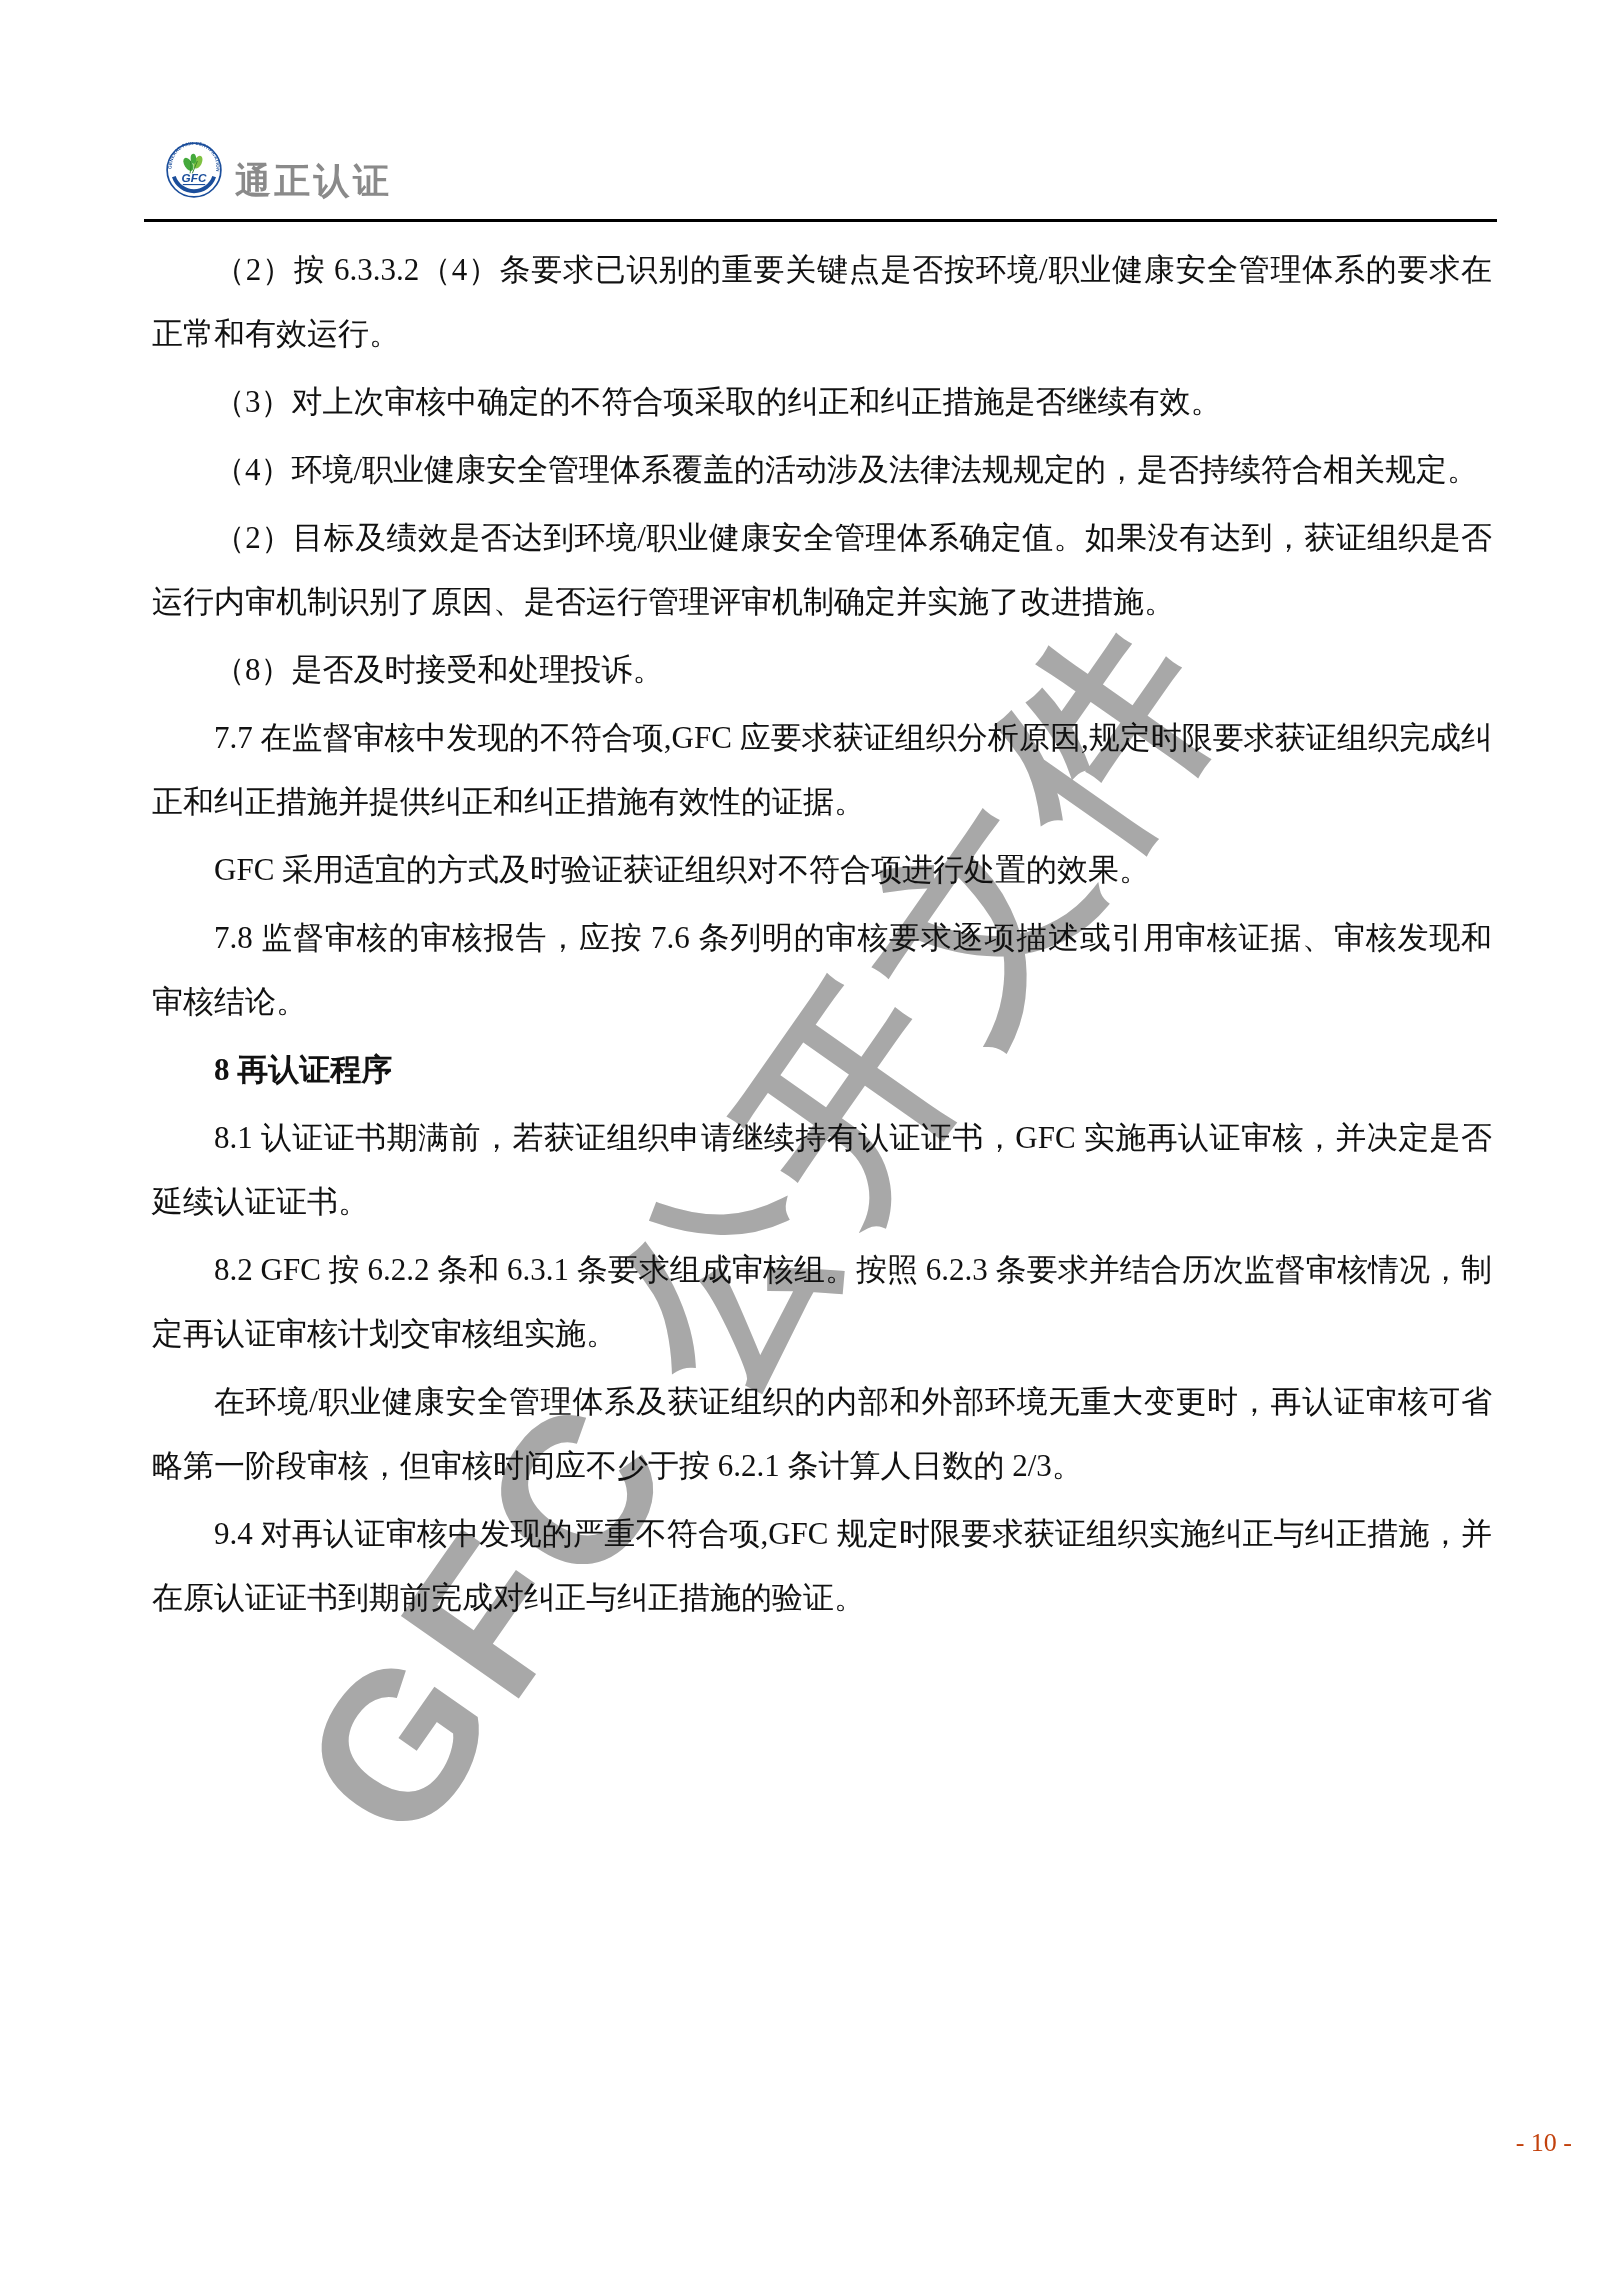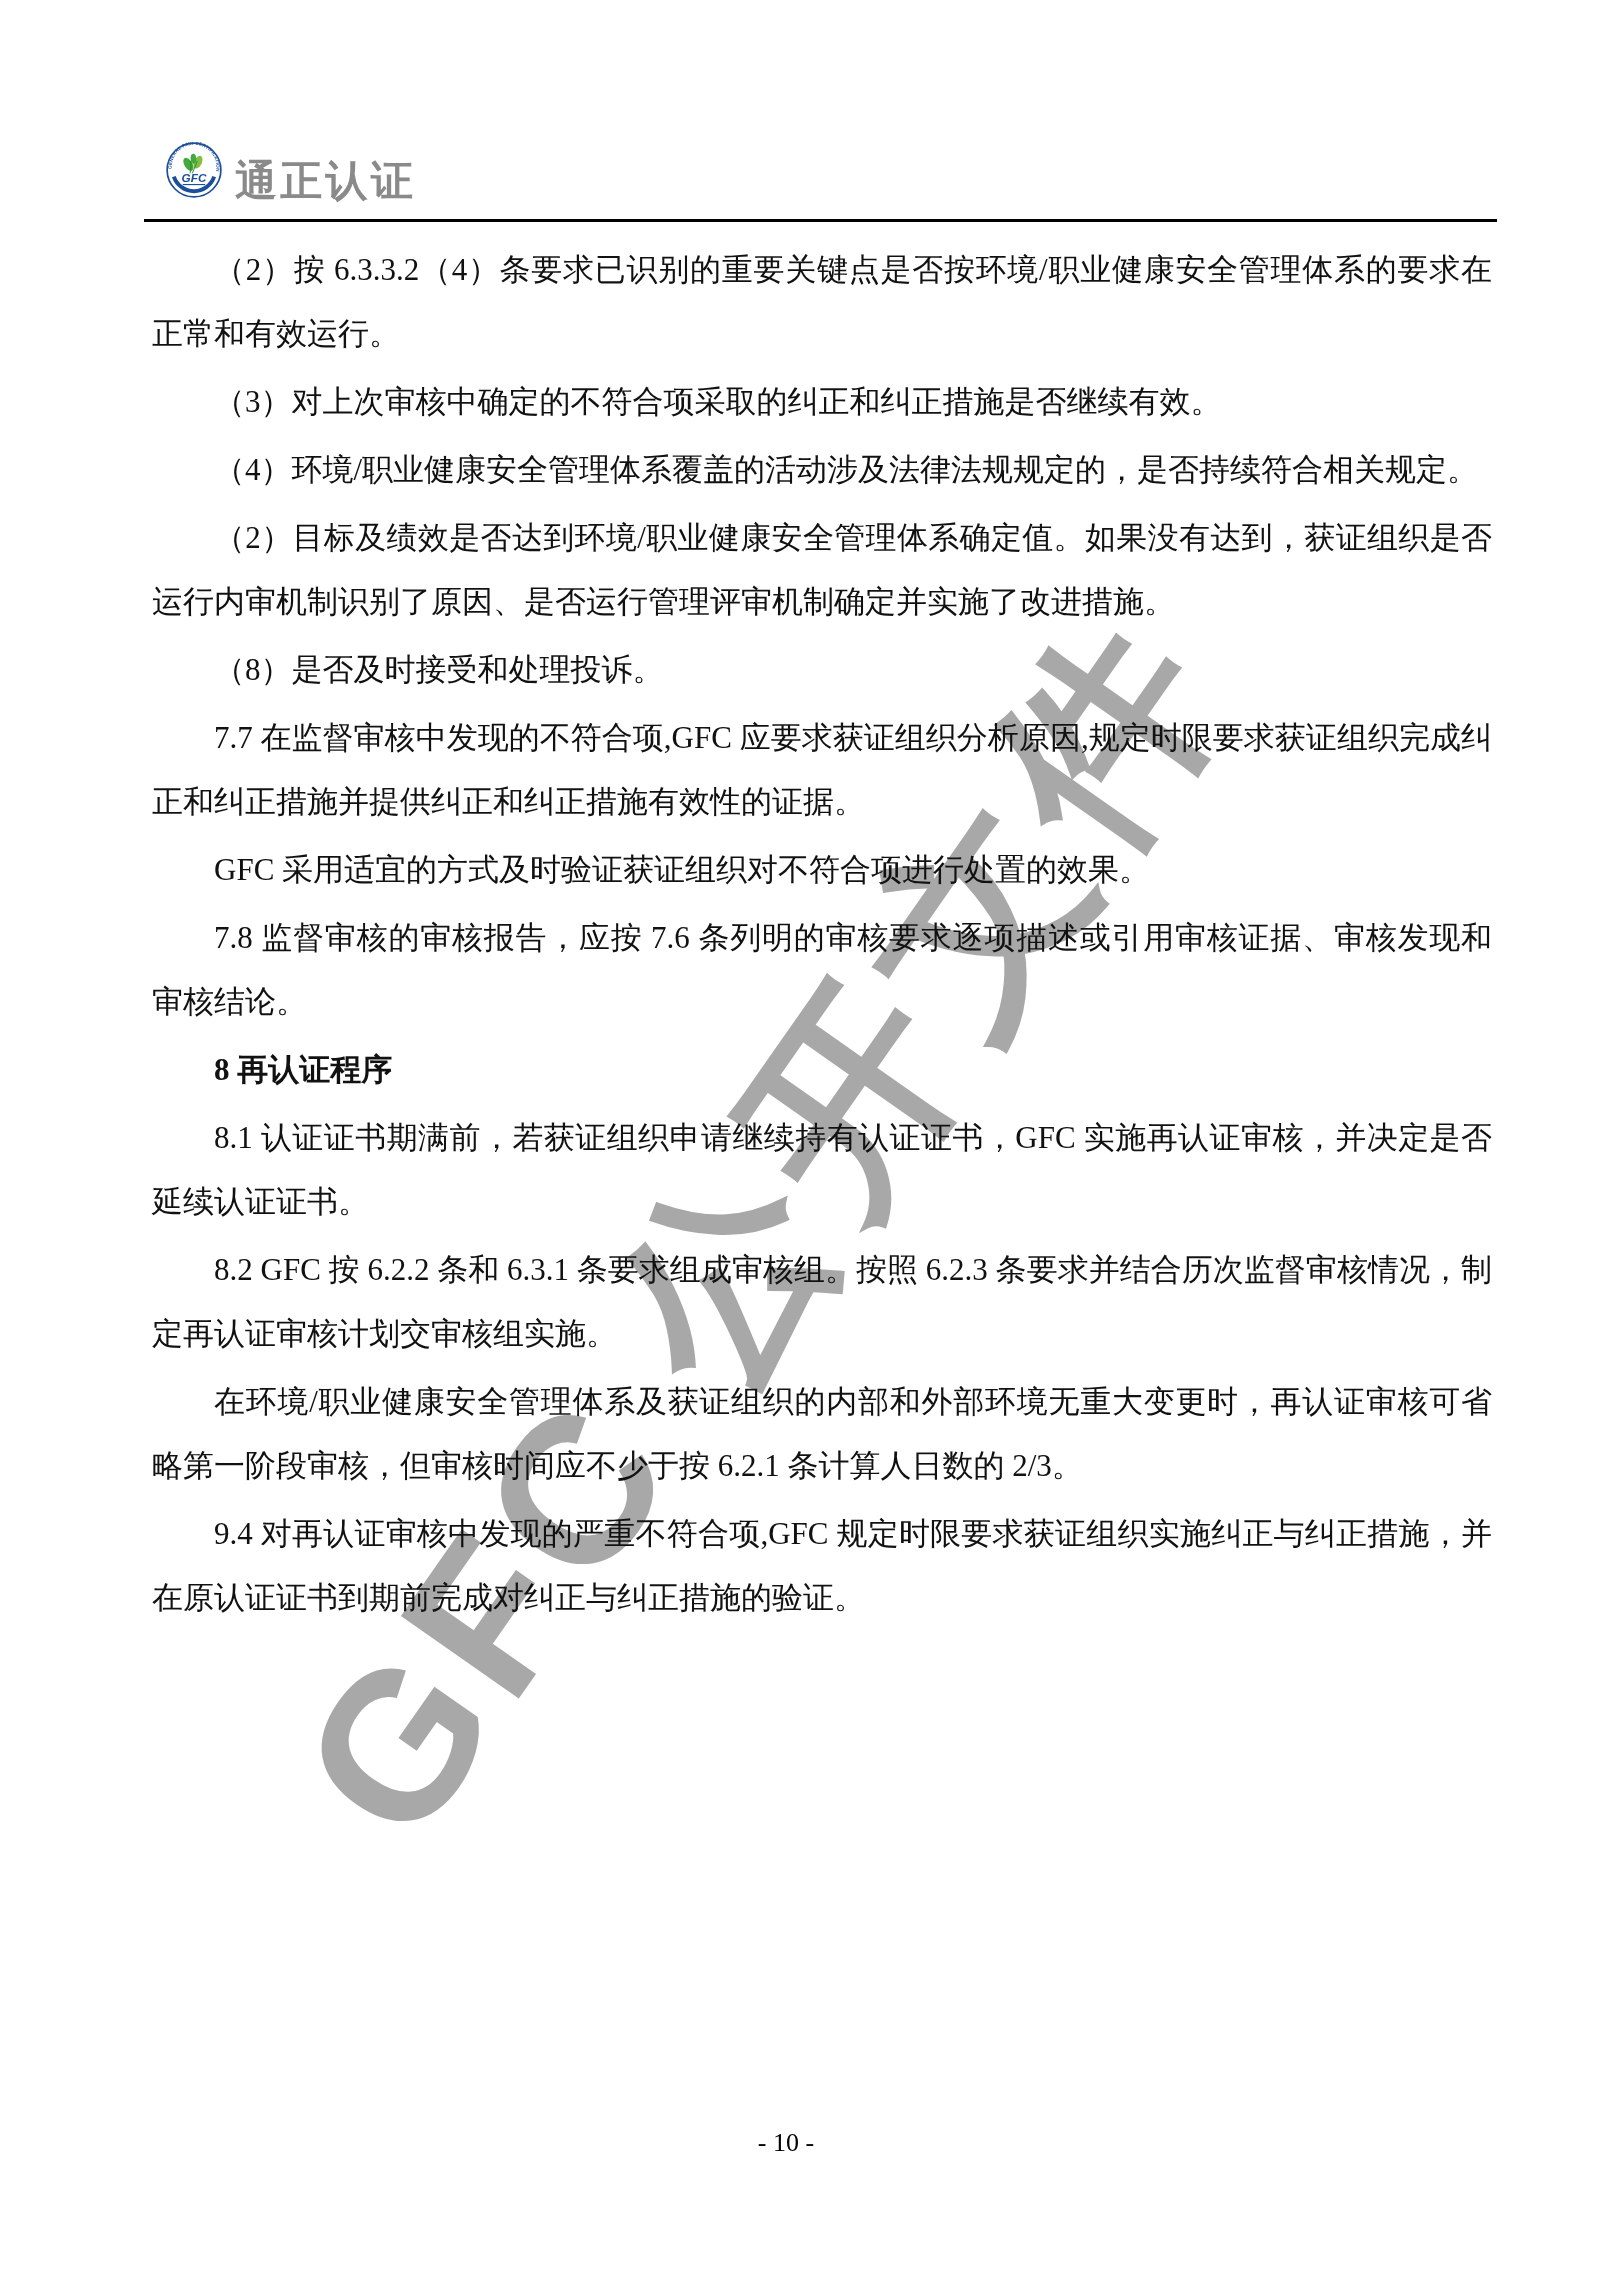--- a/index.html
+++ b/index.html
@@ -22,21 +22,21 @@
     top: 142px;
     width: 56px;
     height: 56px;
   }
   .brand-wordmark {
     position: absolute;
     left: 235px;
     top: 157px;
     font-family: "Liberation Sans", sans-serif;
     font-weight: bold;
-    font-size: 42px;
+    font-size: 36px;
     line-height: 48px;
     letter-spacing: 3.3px;
     color: #8a8a8a;
     white-space: nowrap;
   }
   .header-rule {
     position: absolute;
     left: 144px;
     top: 219px;
     width: 1353px;
@@ -81,24 +81,24 @@
   .content p.heading {
     font-weight: bold;
   }
 
   
   .page-footer {
     position: absolute;
     left: 0;
     top: 2128px;
     width: 1572px;
-    text-align: center;
+    text-align: right;
     z-index: 2;
     font-size: 26px;
-    color: #000000;
+    color: #c2410c;
   }
 </style>
 </head>
 <body>
 
 <div class="page">
 
   <svg class="logo-svg" viewBox="0 0 100 100" aria-hidden="true">
     <circle cx="50" cy="50" r="48" fill="#ffffff" stroke="#1b4e9b" stroke-width="3"></circle>
     <path d="M 14,62 A 38,38 0 0 0 86,62" fill="none" stroke="#1b4e9b" stroke-width="7"></path>

